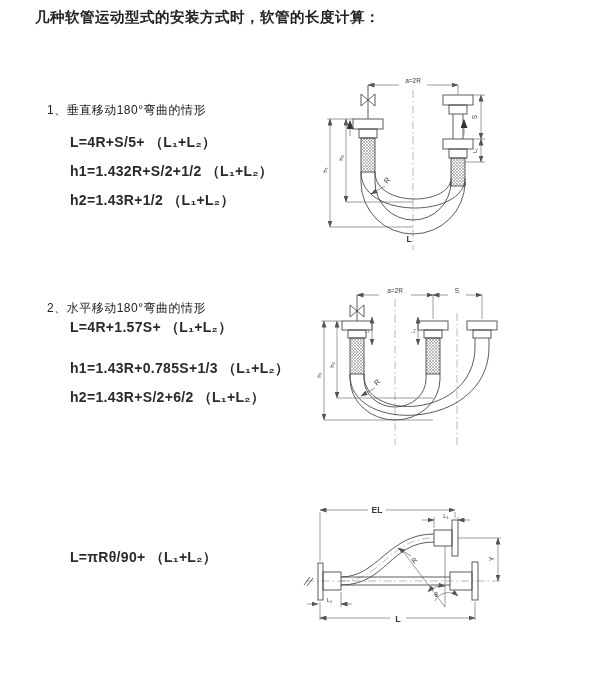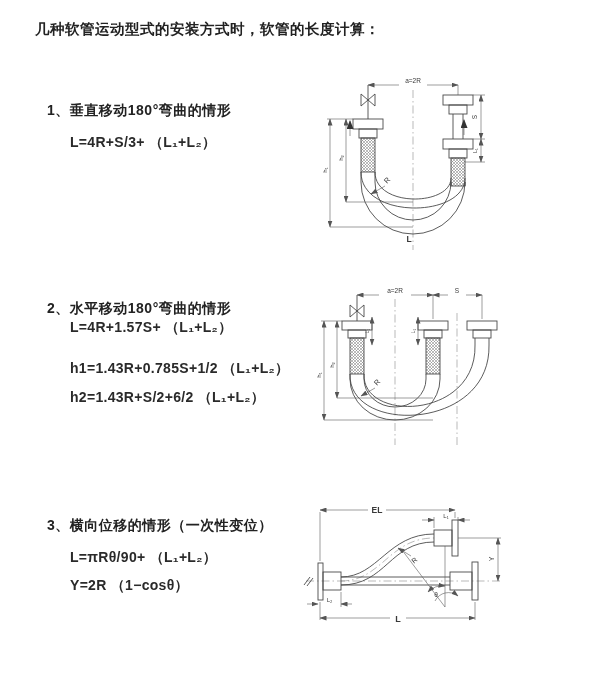--- a/index.html
+++ b/index.html
@@ -1,44 +1,44 @@
 <!DOCTYPE html>
 <html><head>
 <meta charset="utf-8">
 <style>
   html,body{margin:0;padding:0;background:#fff;}
   .page{position:relative;width:600px;height:675px;background:#ffffff;overflow:hidden;
         font-family:"Liberation Sans",sans-serif;color:#2b2b2b;}
-  .title{position:absolute;left:35px;top:20px;font-size:14.5px;font-weight:700;letter-spacing:.5px;color:#222;}
-  .heading{position:absolute;font-size:14px;font-weight:700;letter-spacing:.5px;color:#222;white-space:nowrap;}
+  .title{position:absolute;left:35px;top:8px;font-size:14.5px;font-weight:700;letter-spacing:.5px;color:#222;}
+  .heading{position:absolute;font-size:12px;font-weight:400;letter-spacing:.5px;color:#222;white-space:nowrap;}
   .formula{position:absolute;font-size:14px;font-weight:600;letter-spacing:.3px;color:#2a2a2a;white-space:nowrap;}
   svg.diag{position:absolute;}
   svg.diag text{font-family:"Liberation Sans",sans-serif;fill:#3a3a3a;}
   .thin{stroke:#4a4a4a;stroke-width:0.9;fill:none;}
   .dim{stroke:#5a5a5a;stroke-width:0.6;fill:none;}
   .cl{stroke:#8a8a8a;stroke-width:0.6;fill:none;stroke-dasharray:8 3 1.5 3;}
 </style>
 </head>
 <body>
 
 <div class="page">
 
   <div class="title">几种软管运动型式的安装方式时，软管的长度计算：</div>
 
   <div class="heading" style="left:47px;top:102px">1、垂直移动180°弯曲的情形</div>
-  <div class="formula" style="left:70px;top:134px">L=4R+S/3+ （L₁+L₂）</div>
+  <div class="formula" style="left:70px;top:134px">L=4R+S/5+ （L₁+L₂）</div>
+  <div class="formula" style="left:70px;top:163px">h1=1.432R+S/2+1/2 （L₁+L₂）</div>
+  <div class="formula" style="left:70px;top:192px">h2=1.43R+1/2 （L₁+L₂）</div>
 
   <div class="heading" style="left:47px;top:300px">2、水平移动180°弯曲的情形</div>
   <div class="formula" style="left:70px;top:319px">L=4R+1.57S+ （L₁+L₂）</div>
-  <div class="formula" style="left:70px;top:360px">h1=1.43R+0.785S+1/2 （L₁+L₂）</div>
+  <div class="formula" style="left:70px;top:360px">h1=1.43R+0.785S+1/3 （L₁+L₂）</div>
   <div class="formula" style="left:70px;top:389px">h2=1.43R+S/2+6/2 （L₁+L₂）</div>
 
-  <div class="heading" style="left:47px;top:517px">3、横向位移的情形（一次性变位）</div>
   <div class="formula" style="left:70px;top:549px">L=πRθ/90+ （L₁+L₂）</div>
-  <div class="formula" style="left:70px;top:577px">Y=2R （1−cosθ）</div>
 
   <svg class="diag" style="left:313px;top:70px" width="278" height="188" viewBox="0 0 278 188">
     <defs>
       <marker id="a1" markerWidth="7" markerHeight="5" refX="6.5" refY="2.5" orient="auto-start-reverse" markerUnits="userSpaceOnUse">
         <path d="M0,0 L7,2.5 L0,5 Z" fill="#555"></path>
       </marker>
       <marker id="f1" markerWidth="9" markerHeight="7" refX="8" refY="3.5" orient="auto-start-reverse" markerUnits="userSpaceOnUse">
         <path d="M0,0 L9,3.5 L0,7 Z" fill="#333"></path>
       </marker>
       <pattern id="braid1" width="3" height="3" patternUnits="userSpaceOnUse">

